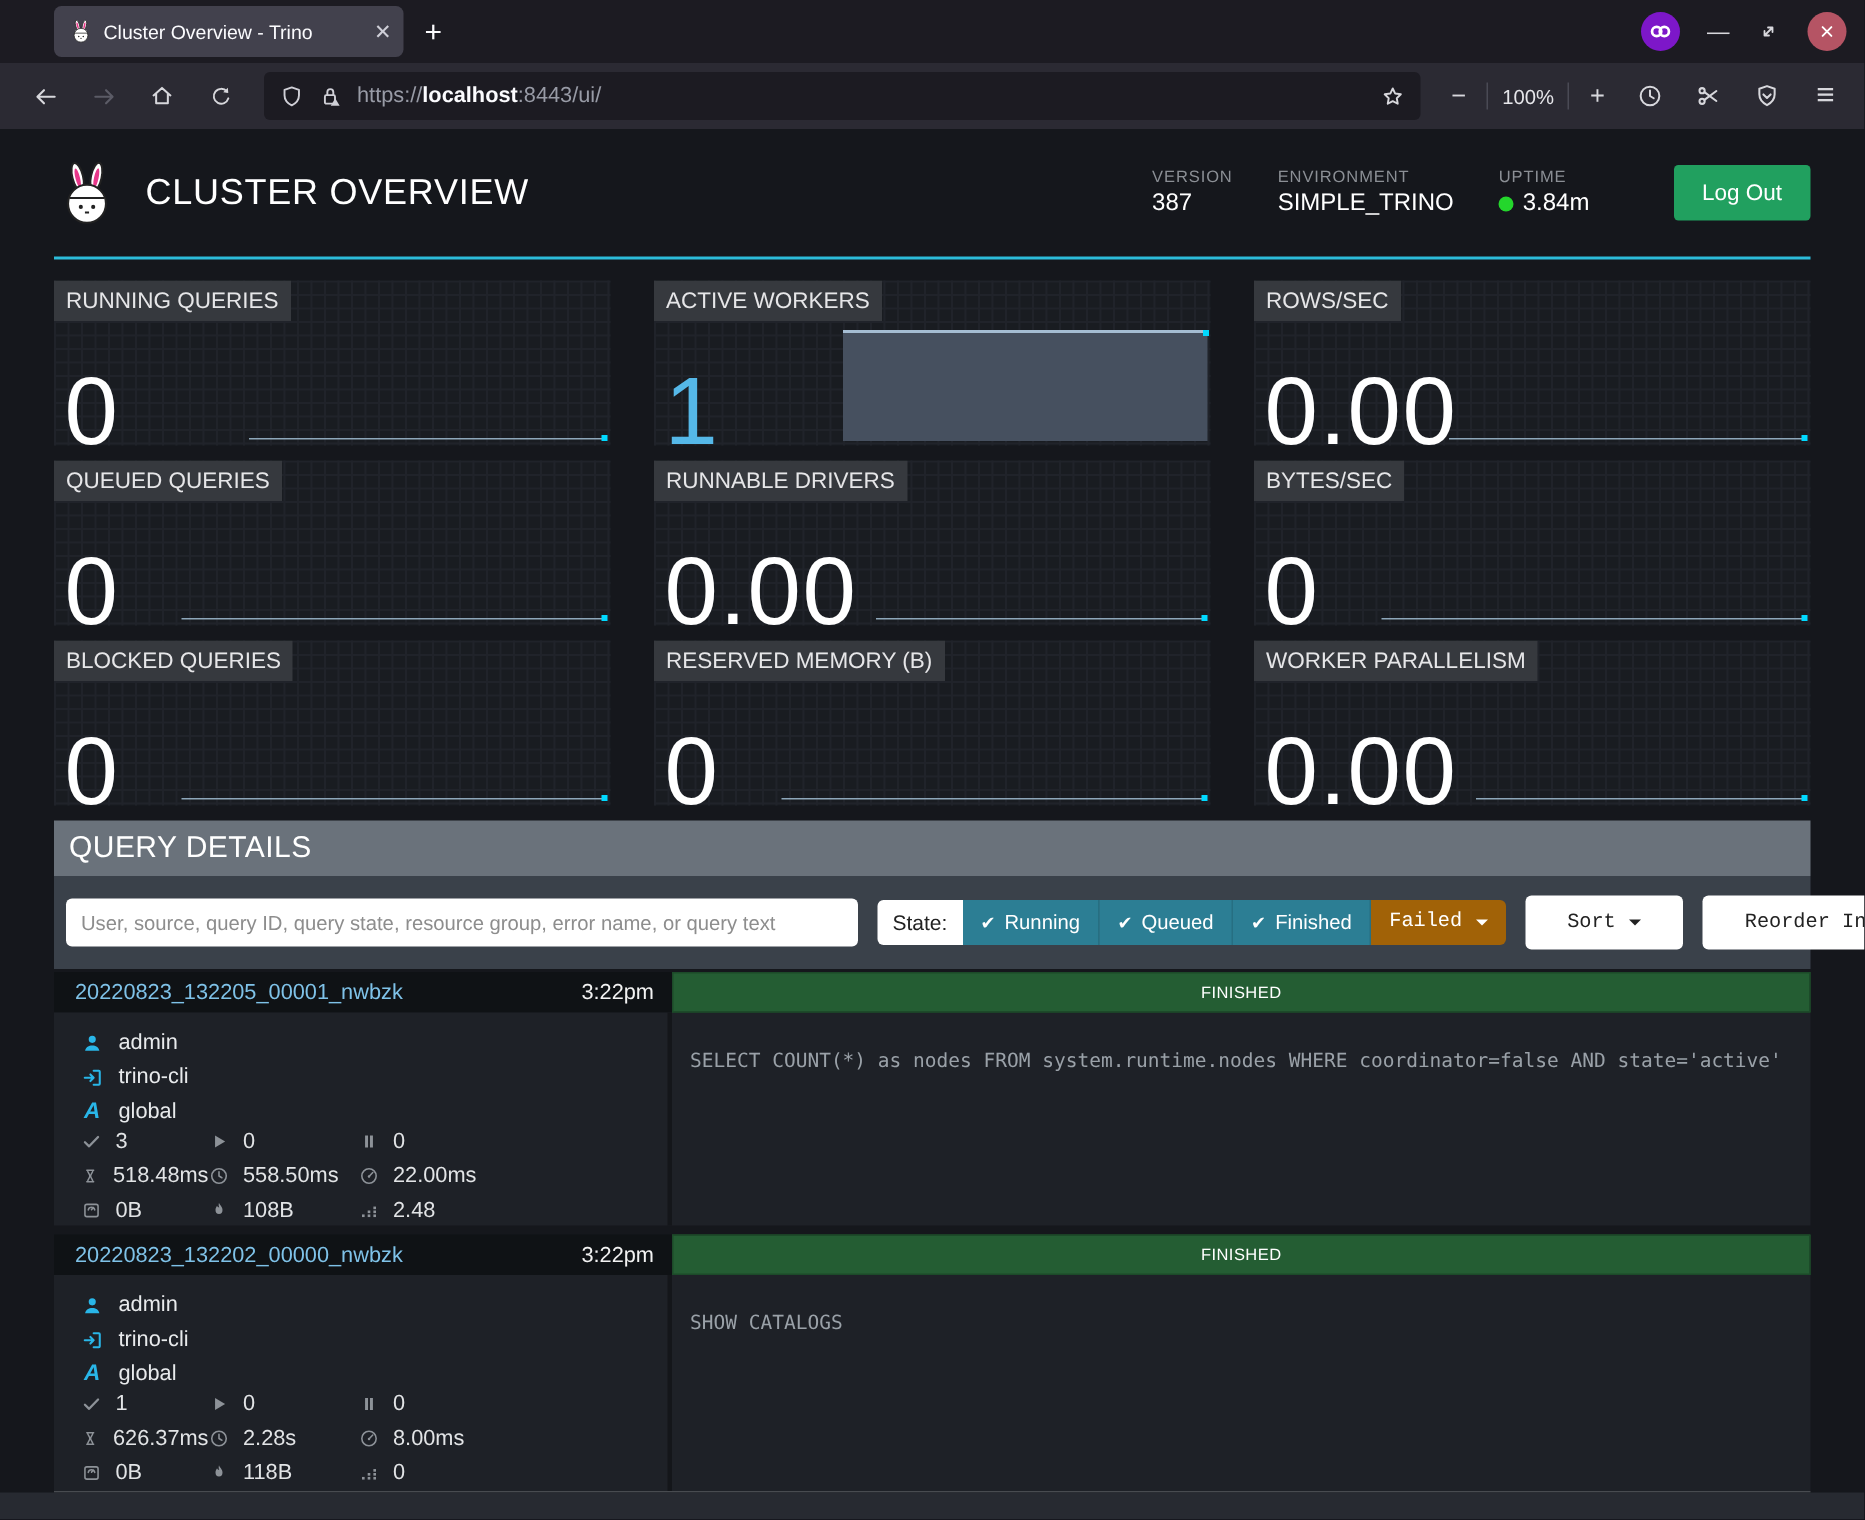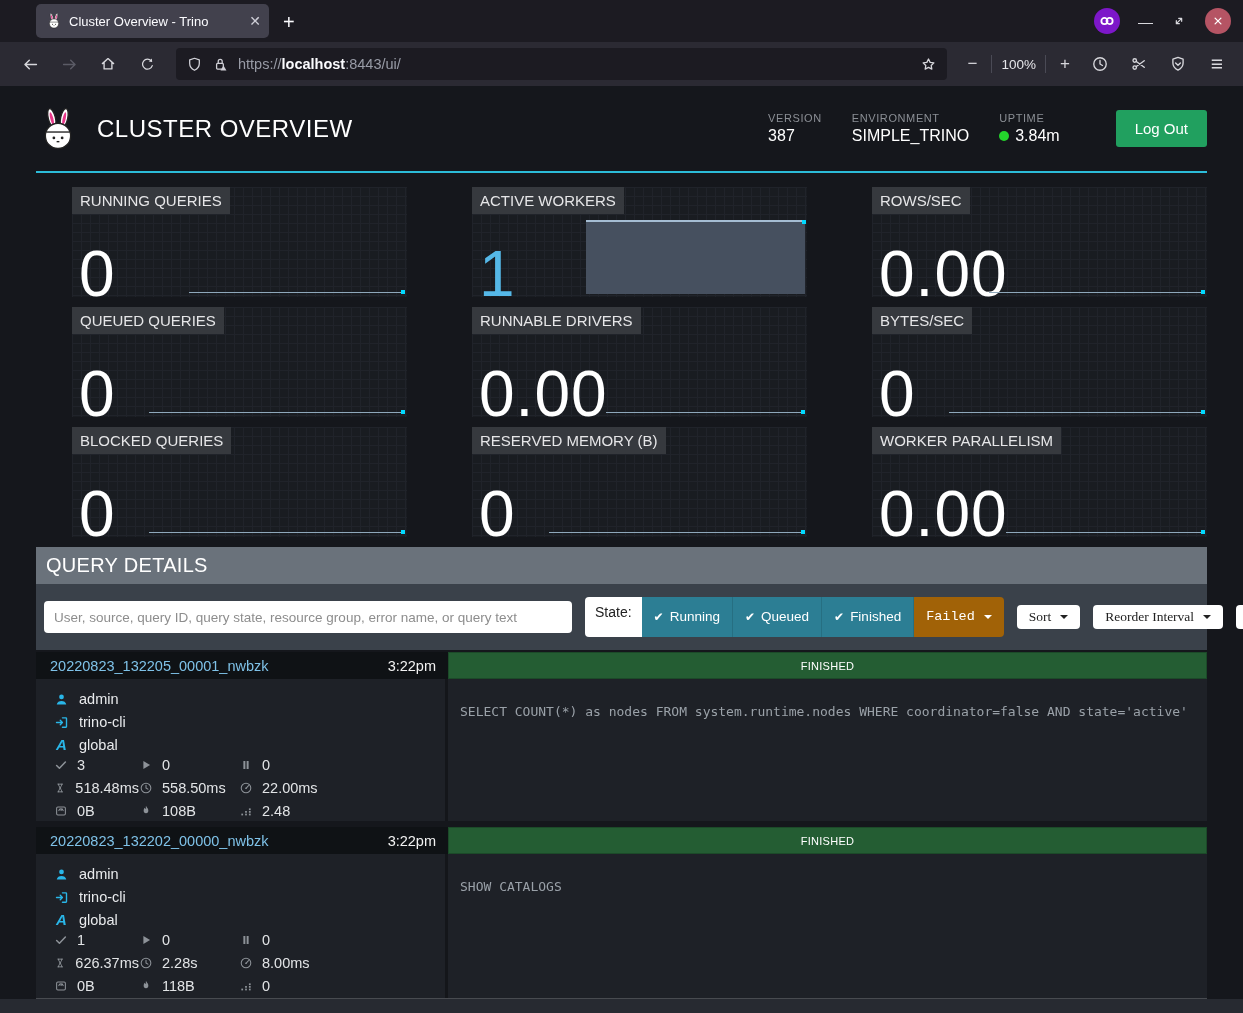--- a/index.html
+++ b/index.html
@@ -38,46 +38,46 @@
   .meta-col .mlabel { color:#8b8f95; font-size:11px; letter-spacing:.6px; }
   .meta-col .mvalue { color:#fff; font-size:16px; margin-top:3px; display:flex; align-items:center; gap:6px; }
   .updot { width:10px; height:10px; border-radius:50%; background:#24d62c; display:inline-block; }
   .logout-btn { margin-left:26px; background:#21a05f; color:#fff; border:none; border-radius:3px;
     font-size:15px; padding:10px 19px; font-family:inherit; }
 
   
   .tiles { margin-top:14px; display:grid; grid-template-columns:repeat(3,1fr); column-gap:29px; row-gap:10px; flex:none; }
   .tile { height:110px; position:relative; background:#191c21;
     background-image:linear-gradient(#20232a 1px,transparent 1px),linear-gradient(90deg,#20232a 1px,transparent 1px);
-    background-size:9px 9px; overflow:hidden;margin-left:36px; }
+    background-size:9px 9px; overflow:hidden; }
   .tile-badge { position:absolute; top:0; left:0; background:#36393e; color:#e6e6e8; font-size:15px; padding:5px 8px; }
   .tile-value { position:absolute; left:7px; bottom:-9px; color:#fff; font-size:64px; font-weight:300; line-height:1; letter-spacing:1px; }
   .tile-value.blue { color:#55b8e8; }
   .spark-line { position:absolute; left:35%; right:3px; bottom:4px; height:1px; background:#8ea7ba; }
   .spark-line .dot, .spark-area .dot { position:absolute; right:-1px; top:-2px; width:4px; height:4px; background:#00d9ff; }
   .spark-area { position:absolute; left:34%; right:2px; top:33px; bottom:3px; background:#46505f; border-top:2px solid #a5bdd3; }
 
   
   .qd-header { margin-top:10px; height:37px; background:#6a727b; color:#fff; font-size:20px;
     display:flex; align-items:center; padding-left:10px; letter-spacing:.3px; flex:none; }
   .filterbar { background:#3a414a; padding:13px 8px; display:flex; align-items:center; gap:13px; flex:none; }
   .search-input { width:528px; height:30px; border:none; border-radius:4px; padding:16px 10px; font-size:13.5px;
     font-family:inherit; color:#333; background:#ffffff; flex:none; }
   .search-input::placeholder { color:#8d8d8d; }
-  .state-group { display:flex; height:40px; flex:none; }
+  .state-group { display:flex; height:30px; flex:none; }
   .state-label { background:#fff; color:#222; font-size:14px; line-height:30px; padding:0 10px; border-radius:4px 0 0 4px; }
   .st-btn { color:#fff; font-size:13.5px; line-height:30px; padding:0 12px; background:#2c7e94;
     border-right:1px solid #266f82; display:flex; align-items:center; gap:6px; }
   .st-btn .chk { font-size:12px; font-family:"DejaVu Sans",sans-serif; }
   .st-btn.off { background:#a16207; border-right:none; border-radius:0 4px 4px 0;font-family:Liberation Mono, monospace; }
   .caret { width:0; height:0; border-left:4px solid transparent; border-right:4px solid transparent;
     border-top:4px solid #fff; display:inline-block; margin-left:3px; }
   .caret.dark { border-top-color:#222; }
-  .wh-btn { background:#fff; color:#222; font-size:13.5px; height:24px; border:none; border-radius:4px;
-    padding:0 12px; font-family:Liberation Serif, serif; display:flex; align-items:center; gap:6px; flex:none; }
+  .wh-btn { background:#fff; color:#222; font-size:13.5px; height:36px; border:none; border-radius:4px;
+    padding:0 28px; font-family:Liberation Mono, monospace; display:flex; align-items:center; gap:6px; flex:none; }
   .wh-btn.first { margin-left:auto; }
 
   
   .cards { margin-top:2px; flex:none; border-bottom:1px solid #484b50; }
   .card + .card { margin-top:6px; }
   .card-header { height:27px; display:flex; background:#0f1215; }
   .ch-left { width:412px; flex:none; display:flex; align-items:center; padding:0 12px 0 14px; }
   .query-id { color:#7fc2e8; font-size:14.5px; text-decoration:none; }
   .query-time { margin-left:auto; color:#f2f2f2; font-size:14.5px; }
   .ch-right { flex:1; }

